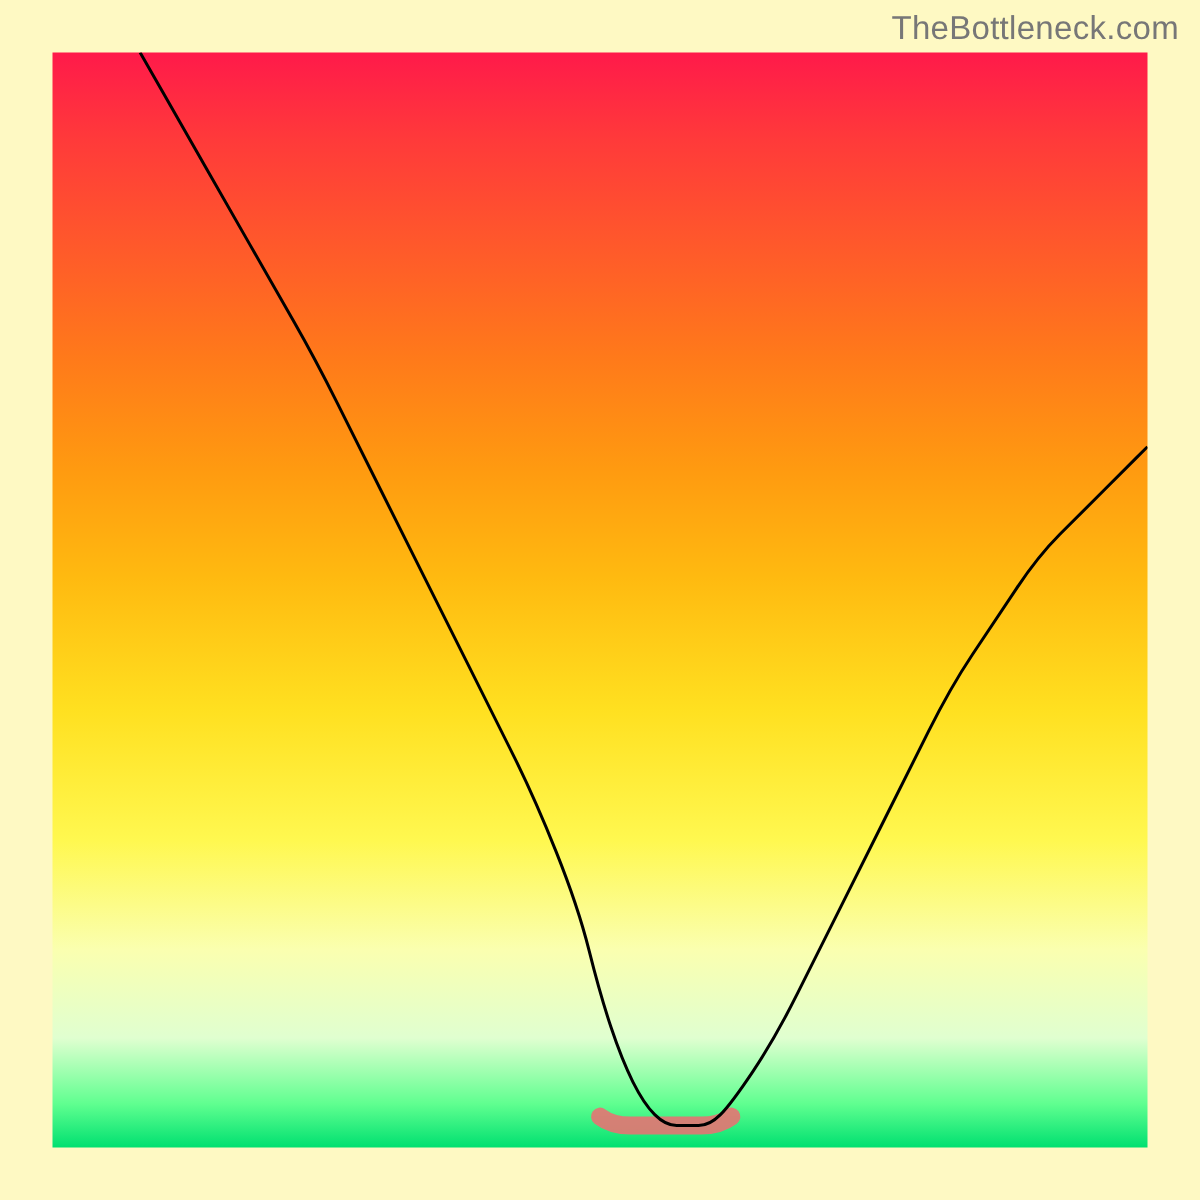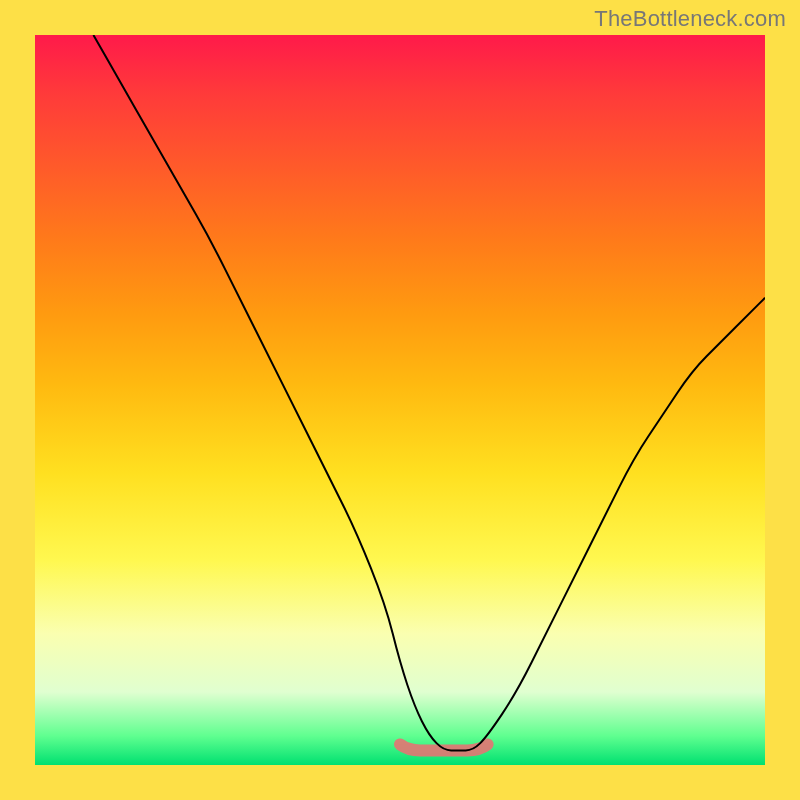--- a/index.html
+++ b/index.html
@@ -8,21 +8,21 @@
     width: 800px;
     height: 800px;
     background: #000;
     position: relative;
     overflow: hidden;
     font-family: Arial, sans-serif;
   }
   .outer {
     position: absolute;
     inset: 0;
-    background: #fde047;
+    background: #fef9c3;
   }
   .plot-area {
     position: absolute;
     left: 35px;
     top: 35px;
     width: 730px;
     height: 730px;
     background: linear-gradient(to bottom,
       #ff1a4a 0%,
       #ff3a3a 8%,

